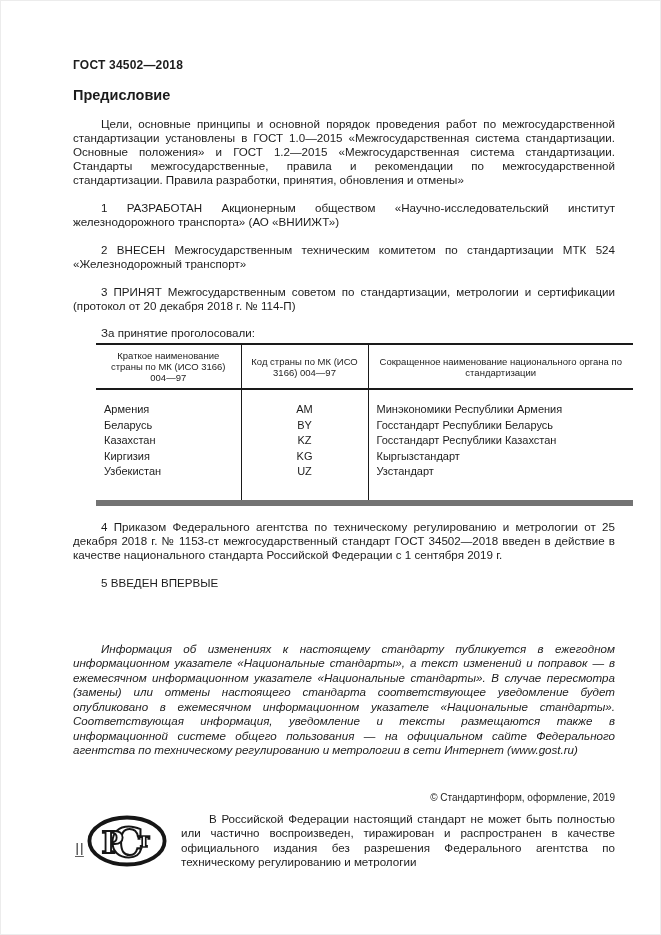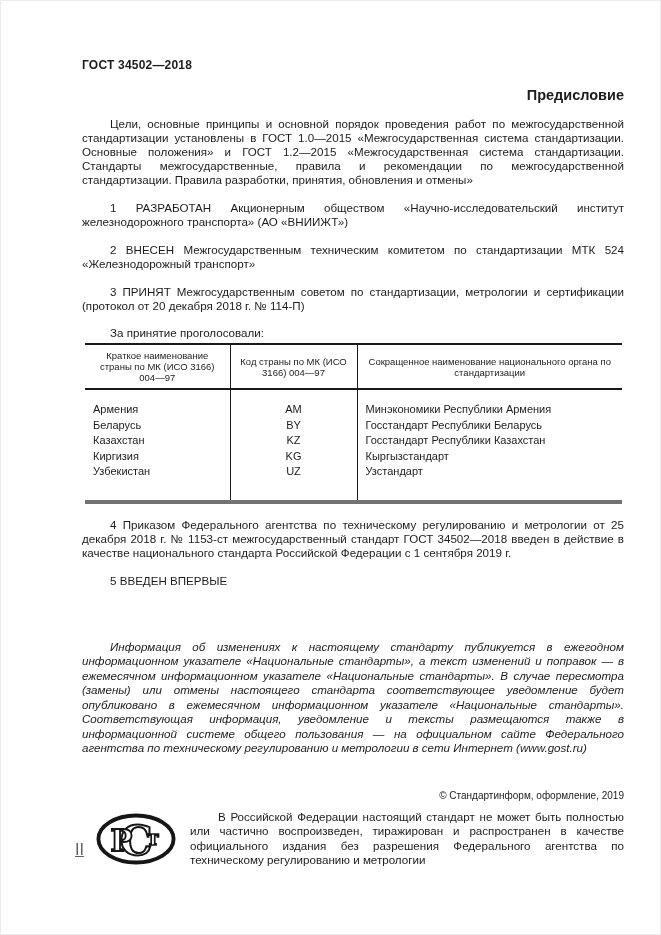--- a/index.html
+++ b/index.html
@@ -9,33 +9,33 @@
     height: 935px;
     background: #ffffff;
     border: 1px solid #ececec;
     box-sizing: border-box;
     font-family: "Liberation Sans", sans-serif;
     color: #1c1c1c;
     overflow: hidden;
   }
   .content {
     position: absolute;
-    left: 81px;
+    left: 72px;
     top: 0;
     width: 542px;
     padding-top: 57px;
   }
   .doc-code {
     font-size: 12px;
     font-weight: bold;
     letter-spacing: 0.2px;
   }
   .title {
     margin-top: 15px;
-    text-align: right;
+    text-align: left;
     font-size: 14.5px;
     font-weight: bold;
   }
   .para {
     margin-top: 14px;
     font-size: 11.6px;
     line-height: 14px;
     text-align: justify;
     text-indent: 28px;
   }
@@ -45,21 +45,21 @@
     font-weight: bold;
     text-indent: 28px;
   }
   .vote-caption {
     margin-top: 13px;
     font-size: 11.6px;
     text-indent: 28px;
   }
   table.vote {
     margin-top: 4px;
-    margin-left: 3px;
+    margin-left: 23px;
     width: 537px;
     border-collapse: collapse;
     table-layout: fixed;
   }
   table.vote col.c1 { width: 145px; }
   table.vote col.c2 { width: 127px; }
   table.vote col.c3 { width: 265px; }
   table.vote th {
     font-size: 9.5px;
     font-weight: normal;
@@ -70,21 +70,21 @@
     border-top: 2px solid #1a1a1a;
     border-bottom: 2px solid #1a1a1a;
   }
   table.vote td {
     font-size: 11px;
     line-height: 15.5px;
     padding: 0 8px;
     vertical-align: middle;
   }
   table.vote tbody tr:first-child td { padding-top: 12px; }
-  table.vote tbody tr:last-child td { padding-bottom: 20px; border-bottom: 4px solid #737373; }
+  table.vote tbody tr:last-child td { padding-bottom: 20px; border-bottom: 6px solid #737373; }
   table.vote th + th, table.vote td + td { border-left: 1px solid #1a1a1a; }
   table.vote td.code { text-align: center; }
   .notice {
     margin-top: 52px;
     font-size: 11.6px;
     line-height: 14.5px;
     font-style: italic;
     text-align: justify;
     text-indent: 28px;
   }

